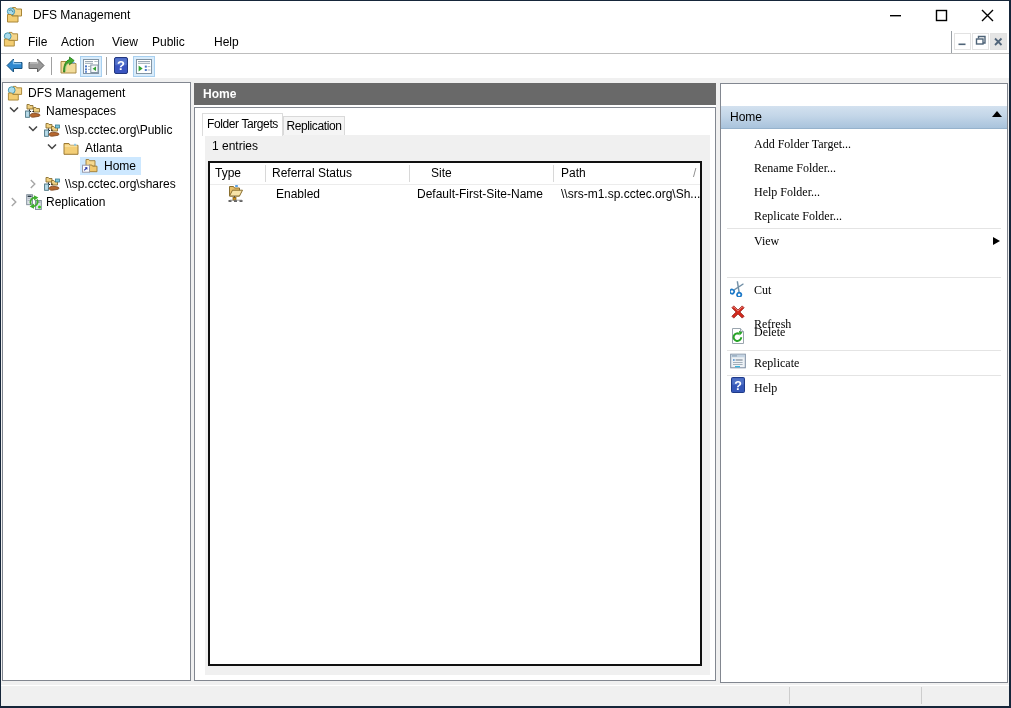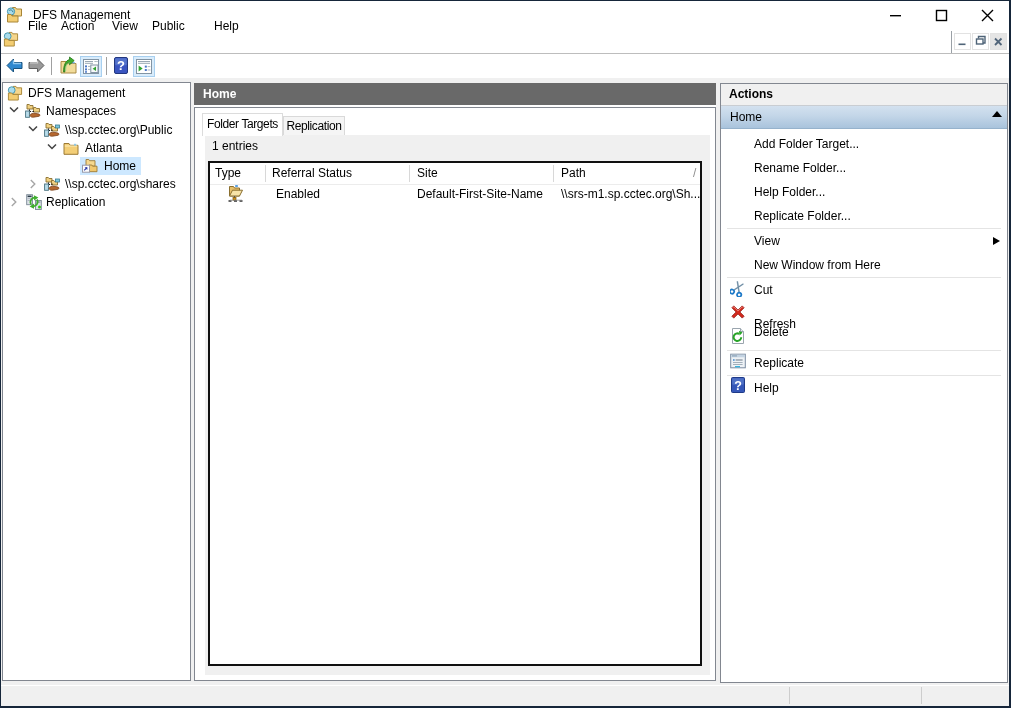--- a/index.html
+++ b/index.html
@@ -7,21 +7,21 @@
   font-family:"Liberation Sans",sans-serif; font-size:12px; color:#000; }
 .abs { position:absolute; }
 
 #b-top{left:0;top:0;width:1011px;height:1px;background:#16263a;}
 #b-left{left:0;top:0;width:1px;height:708px;background:#16263a;}
 #b-right{left:1009px;top:0;width:2px;height:708px;background:#16263a;}
 #b-bottom{left:0;top:706px;width:1011px;height:2px;background:#16263a;}
 
 #title-text{left:33px;top:9px;line-height:13px;}
 
-.menu-item{top:19px;height:14px;line-height:14px;text-align:right;}
+.menu-item{top:35px;height:14px;line-height:14px;text-align:right;}
 #menu-line{left:1px;top:53px;width:1008px;height:1px;background:#bdbdbd;}
 
 .mdi{top:33px;width:17px;height:17px;border:1px solid #e2e2e2;background:#fff;}
 #mdi-sep{left:951px;top:31px;width:1px;height:22px;background:#9aa0a6;}
 
 .tsep{top:57px;width:1px;height:18px;background:#a0a0a0;}
 .ttoggle{top:56px;width:22px;height:21px;background:#d9ecfb;border:1px solid #a8d0f0;}
 
 #mainbg{left:1px;top:78px;width:1008px;height:607px;background:#f0f0f0;}
 
@@ -43,21 +43,21 @@
 #entries{position:absolute;left:7px;top:1px;height:21px;line-height:21px;}
 #table{position:absolute;left:3px;top:26px;width:494px;height:505px;background:#fff;border:2px solid #101010;}
 .th{position:absolute;top:0;height:21px;line-height:21px;background:#fff;white-space:nowrap;}
 .hsep{position:absolute;top:2px;width:1px;height:17px;background:#d8d8d8;}
 #thead-line{position:absolute;left:0;top:21px;width:490px;height:1px;background:#ececec;}
 .td{position:absolute;top:22px;height:18px;line-height:18px;white-space:nowrap;}
 
 #actions{left:720px;top:83px;width:288px;height:600px;background:#fff;border:1px solid #828790;}
 #ahead{position:absolute;left:0;top:0;width:286px;height:22px;background:#f0f0f0;border-bottom:1px solid #c9cdd2;font-weight:bold;line-height:21px;padding-left:8px;}
 #ghead{position:absolute;left:0;top:22px;width:286px;height:23px;background:linear-gradient(180deg,#d3e1ef 0%,#c3d6e8 45%,#a9c3dc 100%);border-bottom:1px solid #96b2cc;line-height:23px;padding-left:9px;}
-.aitem{position:absolute;left:33px;height:24px;line-height:24px;}
+.aitem{position:absolute;left:33px;height:24px;line-height:24px;font-family:Liberation Serif, serif;}
 .asep{position:absolute;left:6px;width:274px;height:1px;background:#e4e4e4;}
 .aicon{position:absolute;left:9px;width:16px;height:16px;}
 
 svg{display:block;}
 </style>
 </head>
 <body>
 <div class="abs" id="mainbg"></div>
 
 <div class="abs" id="title-text">DFS Management</div>
@@ -246,21 +246,21 @@
 <div class="abs" id="center">
   <div id="chead">Home</div>
   <div id="cbody">
     <div id="tab1" class="tab">Folder Targets</div>
     <div id="tab2" class="tab">Replication</div>
     <div id="tabpage">
       <div id="entries">1 entries</div>
       <div id="table">
         <div class="th" style="left:5px">Type</div>
         <div class="th" style="left:62px">Referral Status</div>
-        <div class="th" style="left:207px">Site</div>
+        <div class="th" style="left:221px">Site</div>
         <div class="th" style="left:351px">Path</div>
         <div class="th" style="left:483px;color:#909090;">/</div>
         <div class="hsep" style="left:55px"></div>
         <div class="hsep" style="left:199px"></div>
         <div class="hsep" style="left:343px"></div>
         <div id="thead-line"></div>
         <svg style="position:absolute;left:17px;top:21px" width="18" height="18" viewBox="0 0 18 18">
           <rect x="8.2" y="1" width="2.6" height="2" fill="#5aa0e0"></rect>
           <path d="M2.5 2.5 h4 l1 1.5 H12.5 v8 H2.5 z" fill="#e8c06a" stroke="#8a6f2f" stroke-width="1"></path>
           <path d="M2.5 12 L5.5 6.2 H15.5 L12.5 12 z" fill="#f7e3a8" stroke="#8a6f2f" stroke-width="1"></path>
@@ -271,29 +271,27 @@
         </svg>
         <div class="td" style="left:66px">Enabled</div>
         <div class="td" style="left:207px">Default-First-Site-Name</div>
         <div class="td" style="left:351px">\\srs-m1.sp.cctec.org\Sh...</div>
       </div>
     </div>
   </div>
 </div>
 
 <div class="abs" id="actions">
-  <div id="ahead">Actions</div>
   <div id="ghead">Home</div>
   <div class="aitem" style="top:48px">Add Folder Target...</div>
   <div class="aitem" style="top:72px">Rename Folder...</div>
   <div class="aitem" style="top:96px">Help Folder...</div>
   <div class="aitem" style="top:120px">Replicate Folder...</div>
   <div class="asep" style="top:144px"></div>
   <div class="aitem" style="top:145px">View</div>
-  <div class="aitem" style="top:169px">New Window from Here</div>
   <div class="asep" style="top:193px"></div>
   <div class="aitem" style="top:194px">Cut</div>
   <div class="aitem" style="top:236px">Delete</div>
   <div class="aitem" style="top:228px">Refresh</div>
   <div class="asep" style="top:266px"></div>
   <div class="aitem" style="top:267px">Replicate</div>
   <div class="asep" style="top:291px"></div>
   <div class="aitem" style="top:292px">Help</div>
 
   <div style="position:absolute;left:271px;top:27px;width:0;height:0;border-left:5px solid transparent;border-right:5px solid transparent;border-bottom:6px solid #000;"></div>

